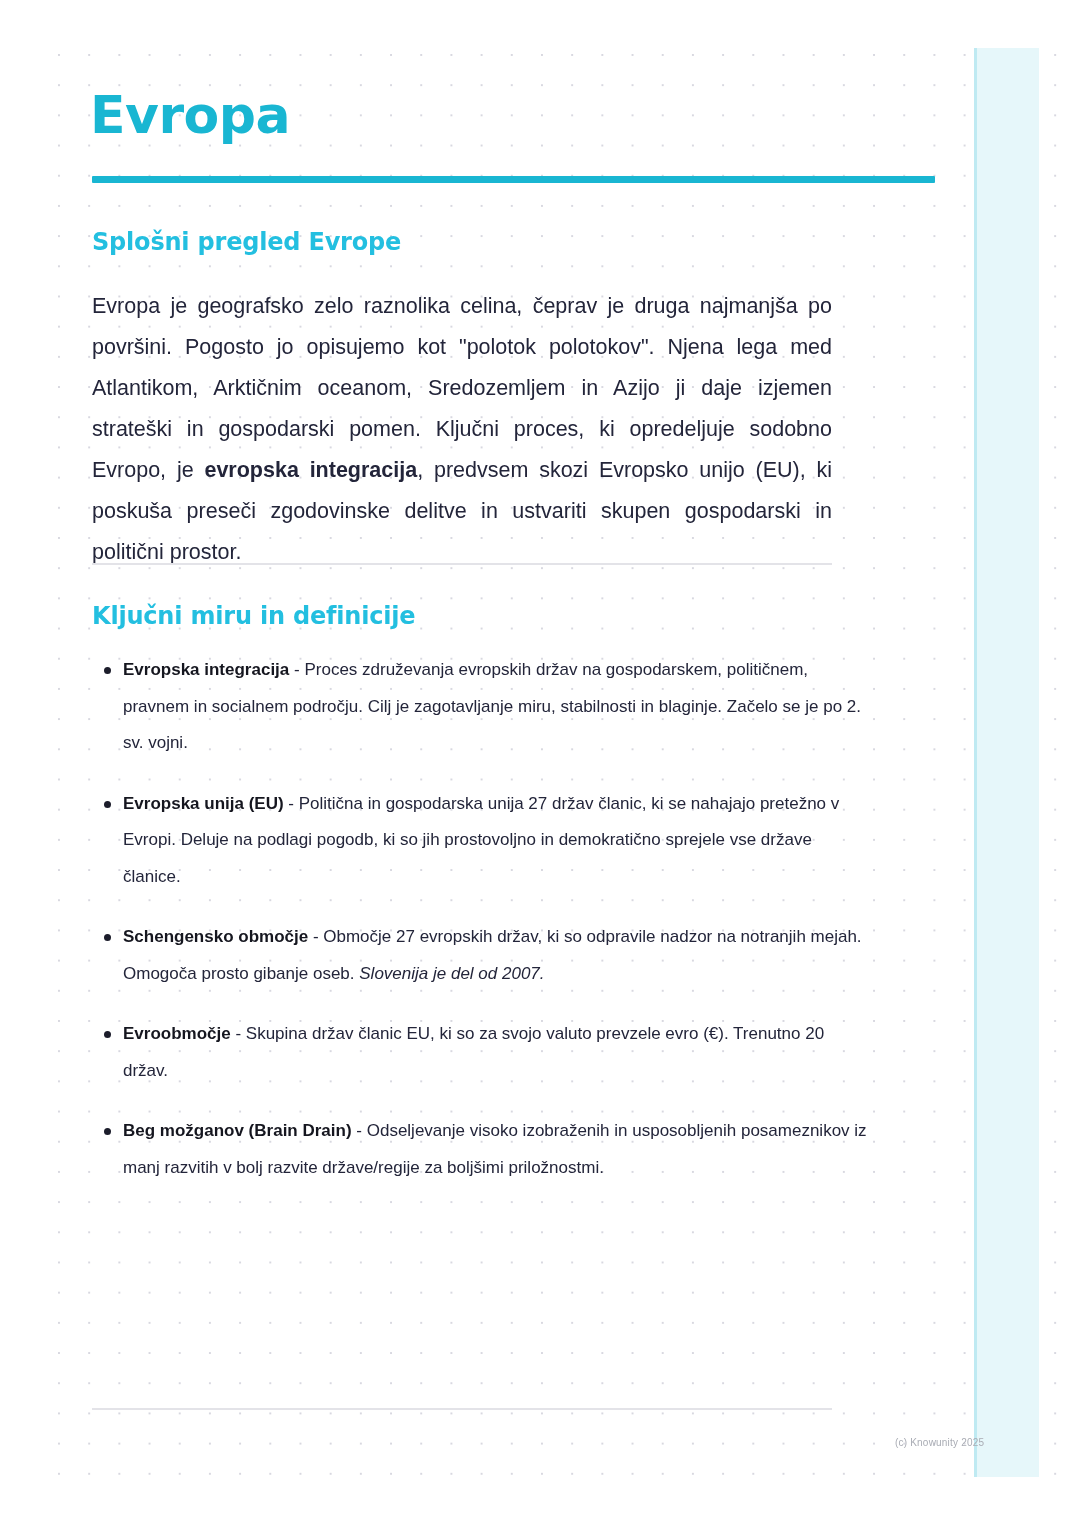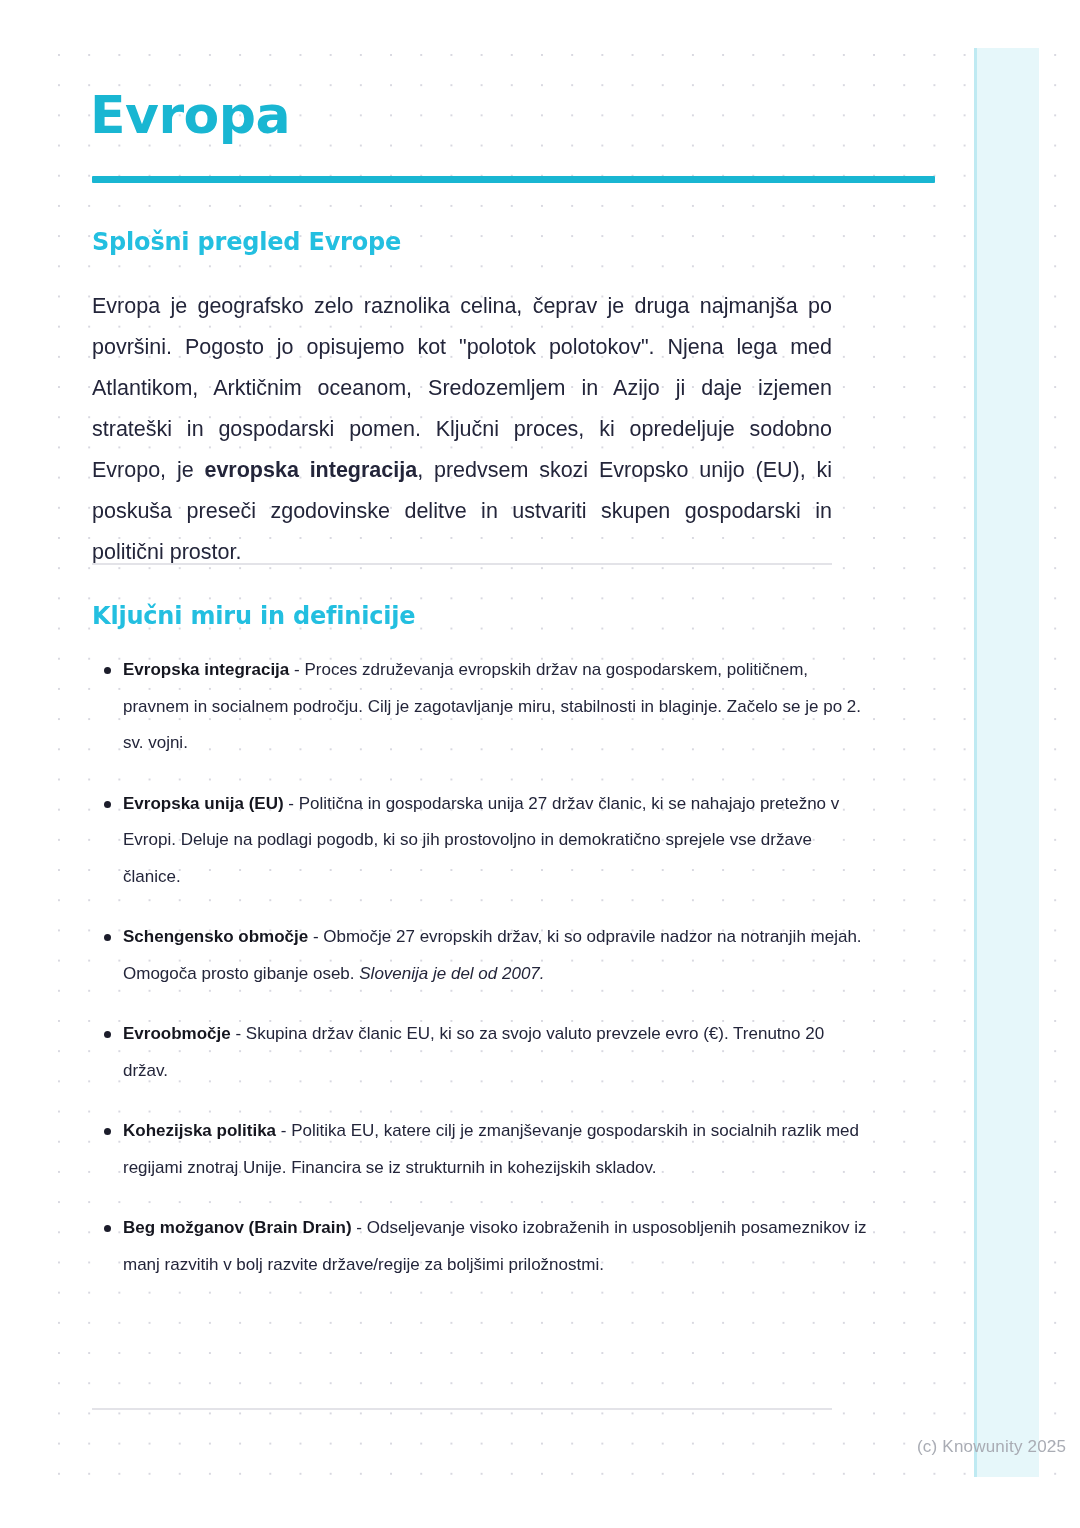--- a/index.html
+++ b/index.html
@@ -156,23 +156,23 @@
     color: #15161f;
   }
 
   .term-dash { color: #23253a; }
 
   .term-note { font-style: italic; }
 
   
   .footer-credit {
     position: absolute;
-    left: 917px;
+    left: 895px;
     top: 1437px;
-    font-size: 17px;
+    font-size: 10px;
     color: #a9acb4;
     letter-spacing: 0.2px;
     z-index: 3;
     font-family: "Liberation Sans", sans-serif;
   }
 </style>
 </head>
 <body>
 
 <div class="page">
@@ -194,21 +194,20 @@
     <div class="divider divider-top"></div>
 
     <section class="section-terms">
       <h2 class="section-heading">Ključni miru in definicije</h2>
 
       <ul class="term-list" id="term-list">
           <li class="term-item"><span class="term-bullet"></span><span class="term-name">Evropska integracija</span><span class="term-dash"> - </span><span>Proces združevanja evropskih držav na gospodarskem, političnem, pravnem in socialnem področju. Cilj je zagotavljanje miru, stabilnosti in blaginje. Začelo se je po 2. sv. vojni.</span></li>
           <li class="term-item"><span class="term-bullet"></span><span class="term-name">Evropska unija (EU)</span><span class="term-dash"> - </span><span>Politična in gospodarska unija 27 držav članic, ki se nahajajo pretežno v Evropi. Deluje na podlagi pogodb, ki so jih prostovoljno in demokratično sprejele vse države članice.</span></li>
           <li class="term-item"><span class="term-bullet"></span><span class="term-name">Schengensko območje</span><span class="term-dash"> - </span><span>Območje 27 evropskih držav, ki so odpravile nadzor na notranjih mejah. Omogoča prosto gibanje oseb. </span><span class="term-note">Slovenija je del od 2007.</span></li>
           <li class="term-item"><span class="term-bullet"></span><span class="term-name">Evroobmočje</span><span class="term-dash"> - </span><span>Skupina držav članic EU, ki so za svojo valuto prevzele evro (€). Trenutno 20 držav.</span></li>
-          <li class="term-item"><span class="term-bullet"></span><span class="term-name">Kohezijska politika</span><span class="term-dash"> - </span><span>Politika EU, katere cilj je zmanjševanje gospodarskih in socialnih razlik med regijami znotraj Unije. Financira se iz strukturnih in kohezijskih skladov.</span></li>
           <li class="term-item"><span class="term-bullet"></span><span class="term-name">Beg možganov (Brain Drain)</span><span class="term-dash"> - </span><span>Odseljevanje visoko izobraženih in usposobljenih posameznikov iz manj razvitih v bolj razvite države/regije za boljšimi priložnostmi.</span></li>
         </ul>
     </section>
 
     <div class="divider divider-bottom"></div>
 
     <div class="footer-credit">(c) Knowunity 2025</div>
 
   </div>
 </div>

